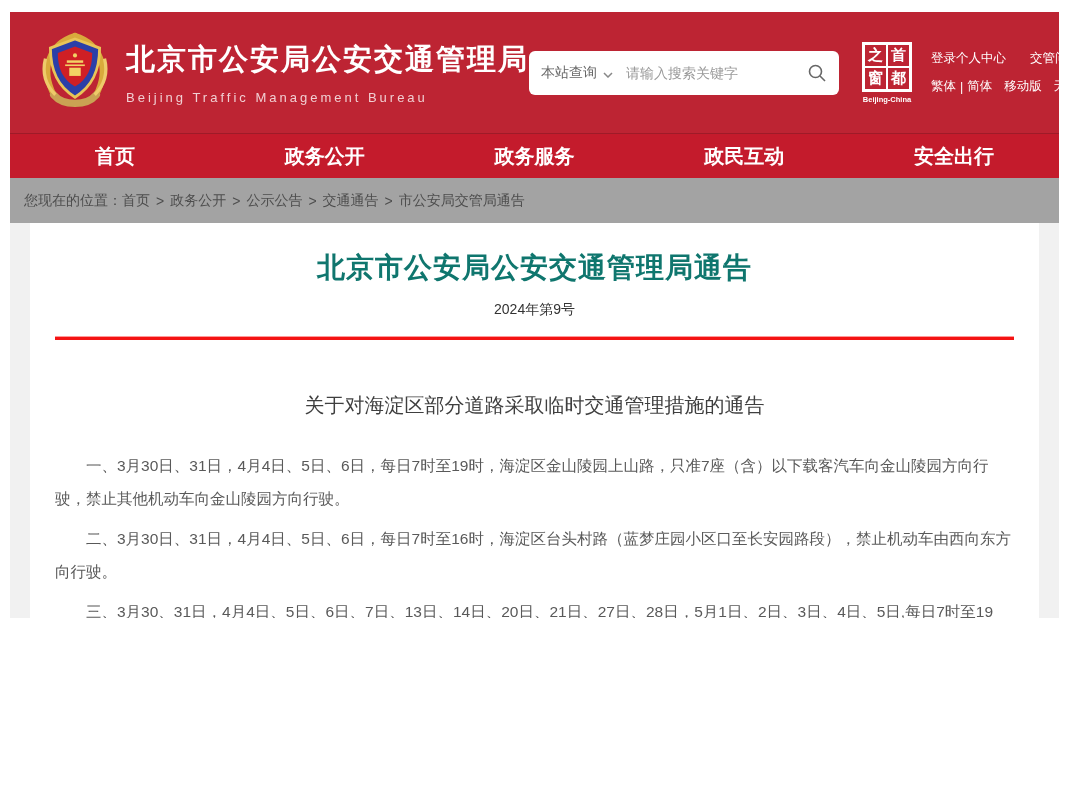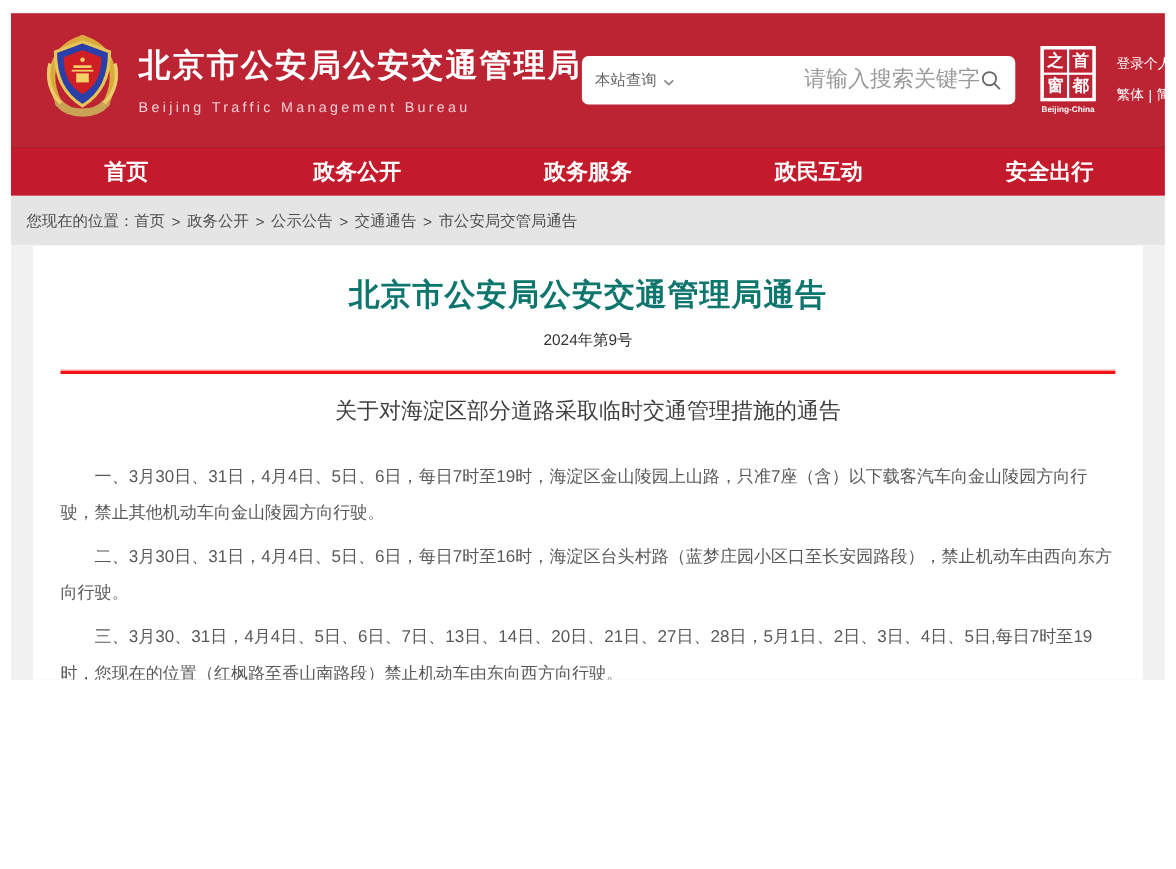--- a/index.html
+++ b/index.html
@@ -21,23 +21,22 @@
   .brand-zh { color:#fff; font-size:29px; font-weight:bold; letter-spacing:2px; }
   .brand-en { color:rgba(255,255,255,.78); font-size:13px; letter-spacing:3px; margin-top:10px; }
 
   .search {
     margin-left:auto; flex:0 0 300px; height:44px; background:#fff;
     border-radius:6px; display:flex; align-items:center; padding:0 12px;
   }
   .scope { display:flex; align-items:center; gap:6px; font-size:14px; color:#666; cursor:pointer; white-space:nowrap; }
   .search input {
     border:none; outline:none; flex:1; min-width:0; margin-left:13px;
-    font-size:20px; color:#4d7c0f; background:transparent;
+    font-size:14px; color:#4d7c0f; background:transparent;
     font-family:"Liberation Sans","DejaVu Sans",sans-serif;
-    text-align:right;
   }
   .search input::placeholder { color:#9a9a9a; }
   .search-btn { flex:0 0 20px; cursor:pointer; display:flex; align-items:center; }
 
   .cw-logo { margin-left:20px; flex:0 0 56px; text-align:center; cursor:pointer; }
   .cw-grid {
     width:50px; height:50px; margin:0 auto; background:#fff; border:3px solid #fff;
     display:grid; grid-template-columns:1fr 1fr; grid-template-rows:1fr 1fr; gap:2px;
   }
   .cw-cell { background:#bd2433; color:#fff; font-size:15px; font-weight:bold;
@@ -50,33 +49,33 @@
   .qgap-lg { margin-left:24px; }
   .qgap-md { margin-left:12px; }
   .qdiv { color:#fff; font-size:12.5px; margin:0 4px; }
 
   
   .nav { background:#c41b2c; border-top:1px solid #9e1b28; height:45px; flex:0 0 45px; display:flex; }
   .nav-item { flex:1; display:flex; align-items:center; justify-content:center;
     color:#fff; font-size:20px; font-weight:bold; cursor:pointer; }
 
   
-  .breadcrumb { background:#e5e5e5; height:45px; flex:0 0 45px; display:flex; align-items:center;
+  .breadcrumb { background:#a3a3a3; height:45px; flex:0 0 45px; display:flex; align-items:center;
     padding:0 14px; font-size:14px; color:#4d4d4d; }
   .crumb { cursor:pointer; }
   .crumb-sep { margin:0 6px; }
 
   
   .content { flex:1; background:#f1f1f1; padding:0 20px; overflow:hidden; }
   .card { background:#fff; height:100%; padding:26px 25px 0; }
   .art-title { text-align:center; color:#0f766e; font-size:28px; font-weight:bold; letter-spacing:1px; }
   .doc-no { text-align:center; color:#333; font-size:14px; margin-top:14px; }
   .red-rule { margin-top:17px; height:4px;
     background:linear-gradient(to bottom,#ff9a9a 0,#ff9a9a 1px,#f41414 1px,#f41414 4px); }
-  .subtitle { text-align:center; color:#3f3f3f; font-size:20px; font-weight:500; margin-top:20px; }
+  .subtitle { text-align:center; color:#3f3f3f; font-size:20px; font-weight:500; margin-top:52px; }
   .body-text { margin-top:30px; }
   .para { font-size:15.5px; color:#595959; line-height:33px; text-indent:2em; margin-bottom:7px; }
   .closing { margin-top:6px; }
   .signature { text-align:center; color:#555; font-size:15.5px; margin-top:18px; }
 </style>
 </head>
 <body>
 
 <div class="page">
 

